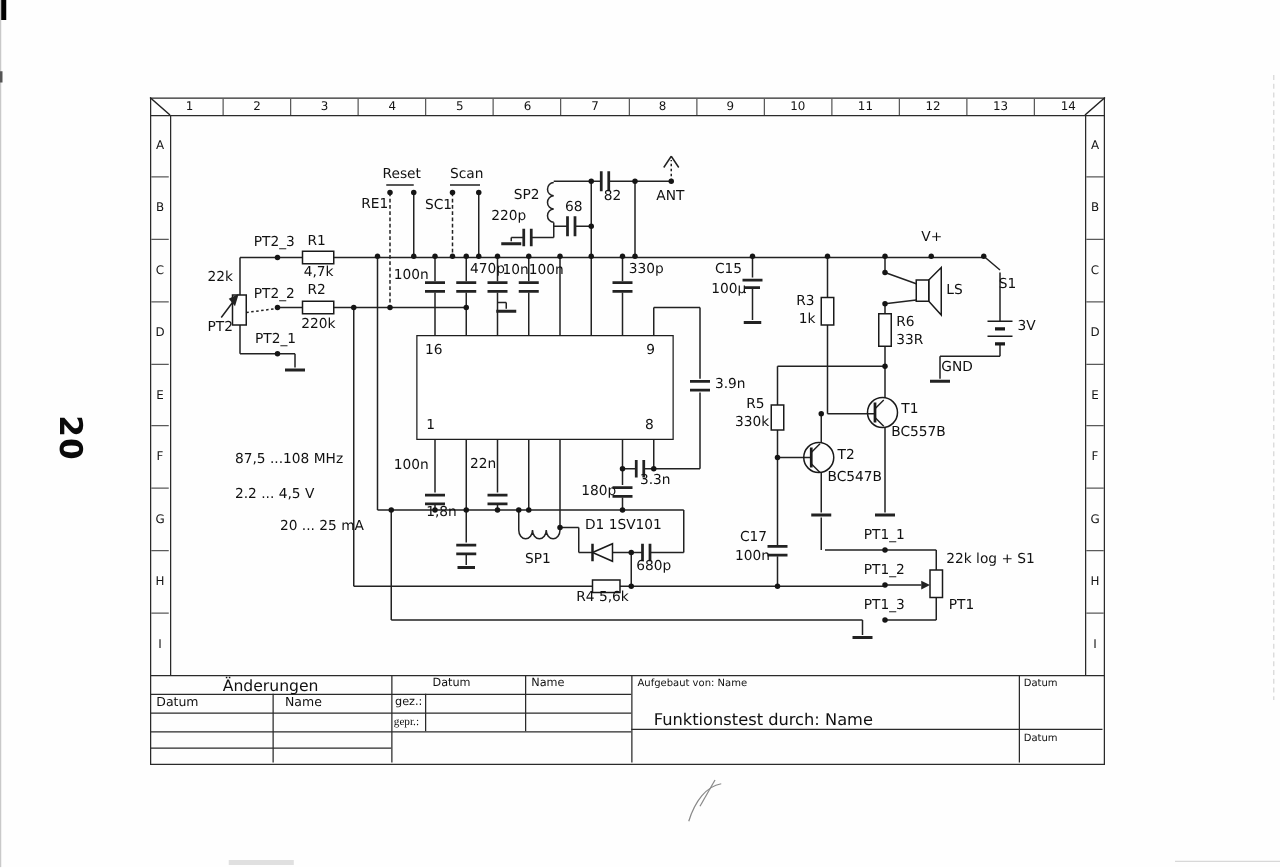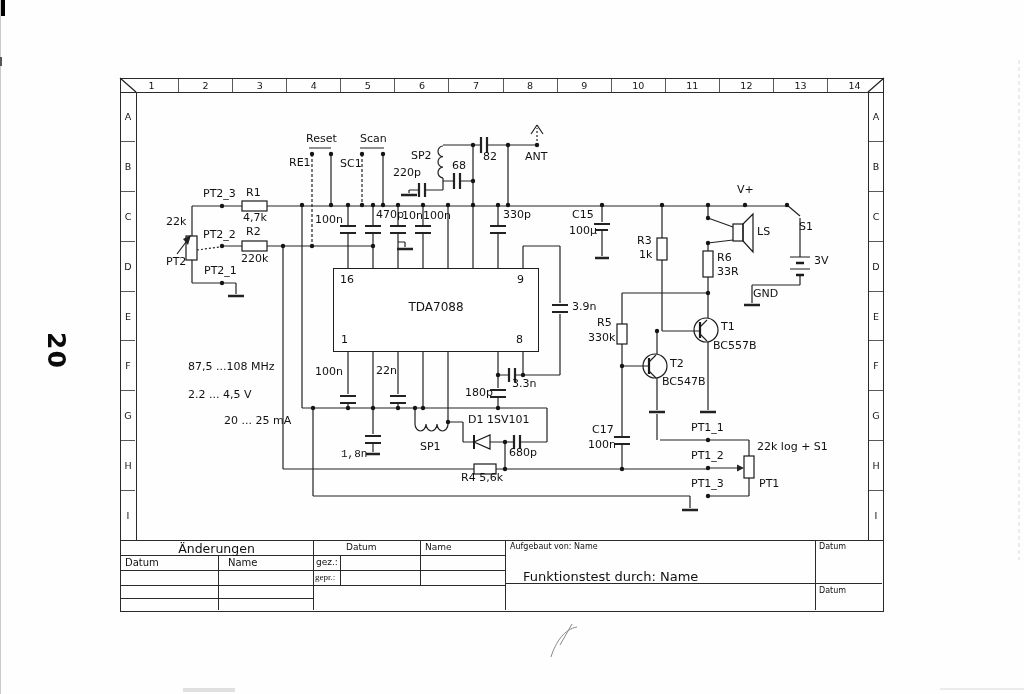--- a/index.html
+++ b/index.html
@@ -253,21 +253,20 @@
       <path d="M1019,60 V560" stroke-dasharray="4,3"></path>
       <path d="M940,689 H1024"></path>
     </g>
   </svg>
 
   <div id="ic-box">
     <div class="pin" style="left:6px;top:4px;">16</div>
     <div class="pin" style="right:14px;top:4px;">9</div>
     <div class="pin" style="left:7px;bottom:5px;">1</div>
     <div class="pin" style="right:15px;bottom:5px;">8</div>
-    <div style="position:absolute;left:0;right:0;top:31px;text-align:center;font-size:12px;">TDA7088</div>
   </div>
 
   <div class="spec" style="left:188px;top:360px;">87,5 ...108 MHz</div>
   <div class="spec" style="left:188px;top:388px;">2.2 ... 4,5 V</div>
   <div class="spec" style="left:188px;top:414px;margin-left:36px;">20 ... 25 mA</div>
 
   <div id="labels-layer">
       <span class="lbl" style="left: 306px; top: 133px;">Reset</span>
       <span class="lbl" style="left: 360px; top: 133px;">Scan</span>
       <span class="lbl" style="left: 289px; top: 157px;">RE1</span>
@@ -306,21 +305,21 @@
       <span class="lbl" style="left: 597px; top: 317px;">R5</span>
       <span class="lbl" style="left: 588px; top: 332px;">330k</span>
       <span class="lbl" style="left: 721px; top: 321px;">T1</span>
       <span class="lbl" style="left: 713px; top: 340px;">BC557B</span>
       <span class="lbl" style="left: 670px; top: 358px;">T2</span>
       <span class="lbl" style="left: 662px; top: 376px;">BC547B</span>
       <span class="lbl" style="left: 315px; top: 366px;">100n</span>
       <span class="lbl" style="left: 376px; top: 365px;">22n</span>
       <span class="lbl" style="left: 465px; top: 387px;">180p</span>
       <span class="lbl" style="left: 512px; top: 378px;">3.3n</span>
-      <span class="lbl" style="left: 341px; top: 448px; font-family: Liberation Mono, monospace;">1,8n</span>
+      <span class="lbl" style="left: 341px; top: 404px;">1,8n</span>
       <span class="lbl" style="left: 420px; top: 441px;">SP1</span>
       <span class="lbl" style="left: 468px; top: 414px;">D1 1SV101</span>
       <span class="lbl" style="left: 509px; top: 447px;">680p</span>
       <span class="lbl" style="left: 461px; top: 472px;">R4  5,6k</span>
       <span class="lbl" style="left: 592px; top: 424px;">C17</span>
       <span class="lbl" style="left: 588px; top: 439px;">100n</span>
       <span class="lbl" style="left: 691px; top: 422px;">PT1_1</span>
       <span class="lbl" style="left: 691px; top: 450px;">PT1_2</span>
       <span class="lbl" style="left: 691px; top: 478px;">PT1_3</span>
       <span class="lbl" style="left: 757px; top: 441px;">22k log + S1</span>

